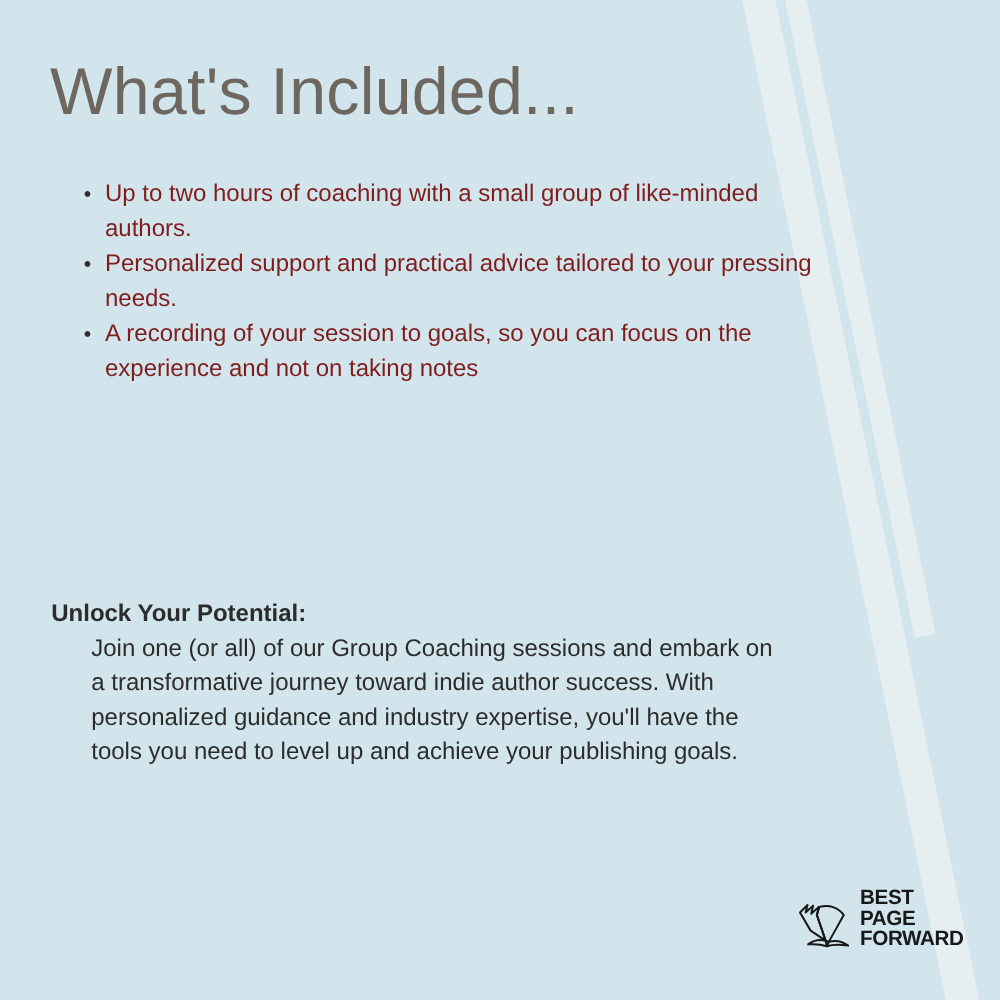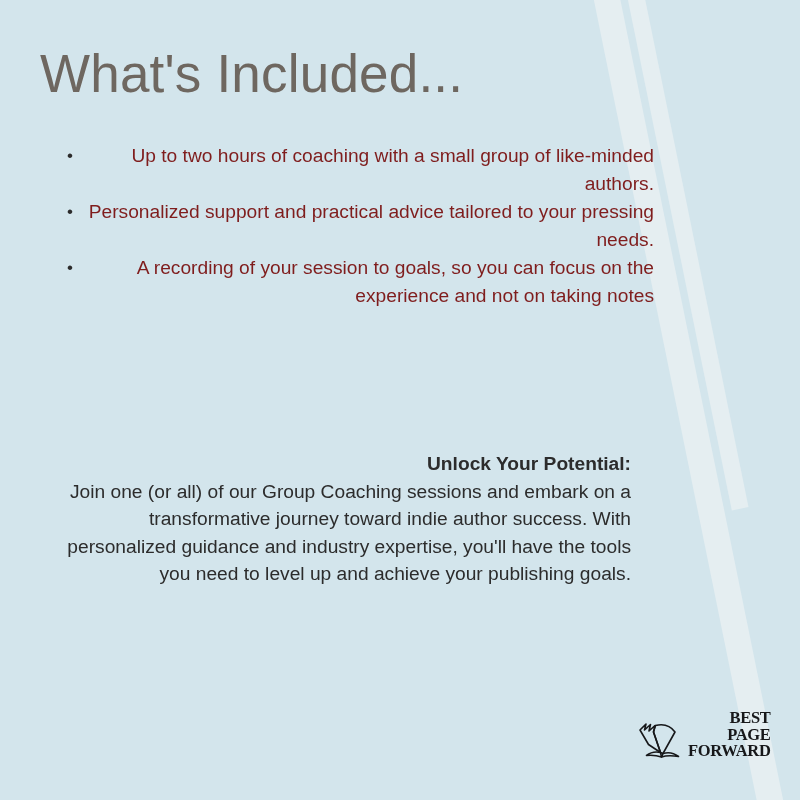--- a/index.html
+++ b/index.html
@@ -13,21 +13,20 @@
     font-family: "Liberation Sans", sans-serif;
     overflow: hidden;
   }
 
   #slide {
     position: relative;
     width: 800px;
     height: 800px;
     background: #d3e5ec;
     overflow: hidden;
-    text-align: right;
   }
 
   
   .stripe {
     position: absolute;
     background: #e5eef1;
     pointer-events: none;
   }
   .stripe-wide {
     top: -40px;
@@ -97,23 +96,25 @@
     left: 41px;
     top: 450px;
     width: 590px;
     font-size: 19.2px;
     line-height: 27.5px;
     color: #2c2c2c;
   }
   .prose .lead {
     font-weight: bold;
     display: block;
+    margin-top: 28px;
   }
   .prose .body-copy {
     display: block;
+    margin-left: 32px;
   }
   .prose .closer {
     display: block;
     margin-top: 27px;
     font-style: italic;
   }
 
   
   .logo {
     position: absolute;
@@ -126,21 +127,21 @@
     position: absolute;
     left: 0;
     top: 2px;
     width: 62px;
     height: 62px;
   }
   .logo-type {
     position: absolute;
     left: 58px;
     top: 4px;
-    font-family: Liberation Serif, serif;
+    font-family: Liberation Sans, sans-serif;
     font-weight: bold;
     font-size: 16.5px;
     line-height: 16.5px;
     letter-spacing: -0.3px;
     color: #17181a;
   }
   .logo-type span { display: block; }
 </style>
 </head>
 <body>

